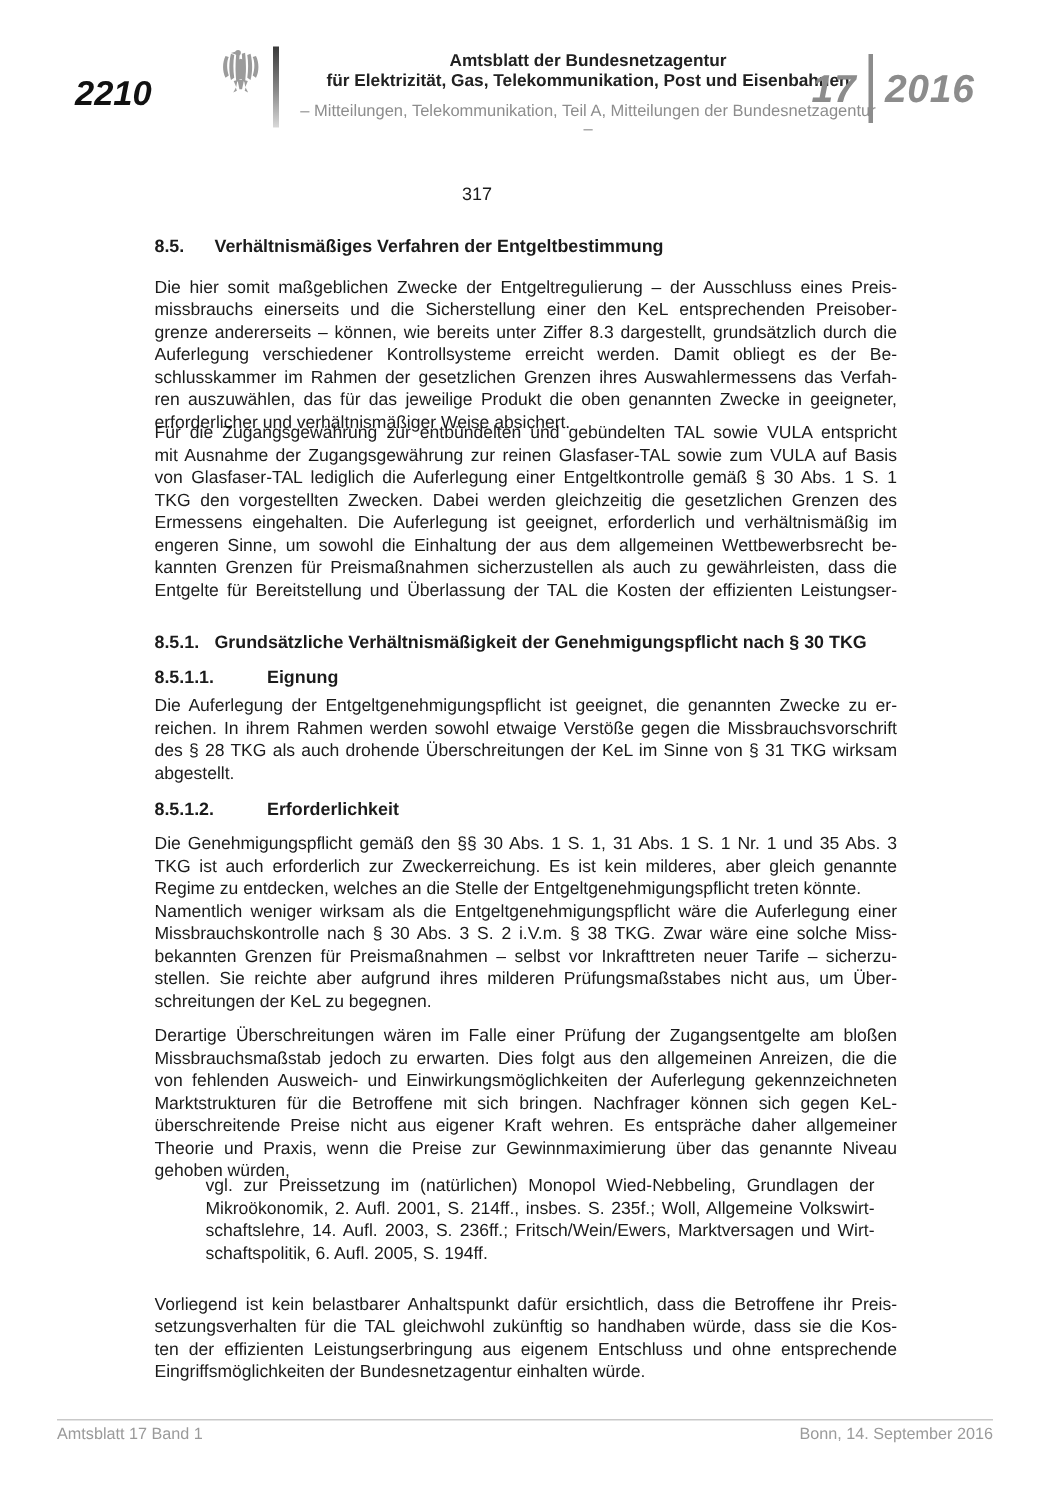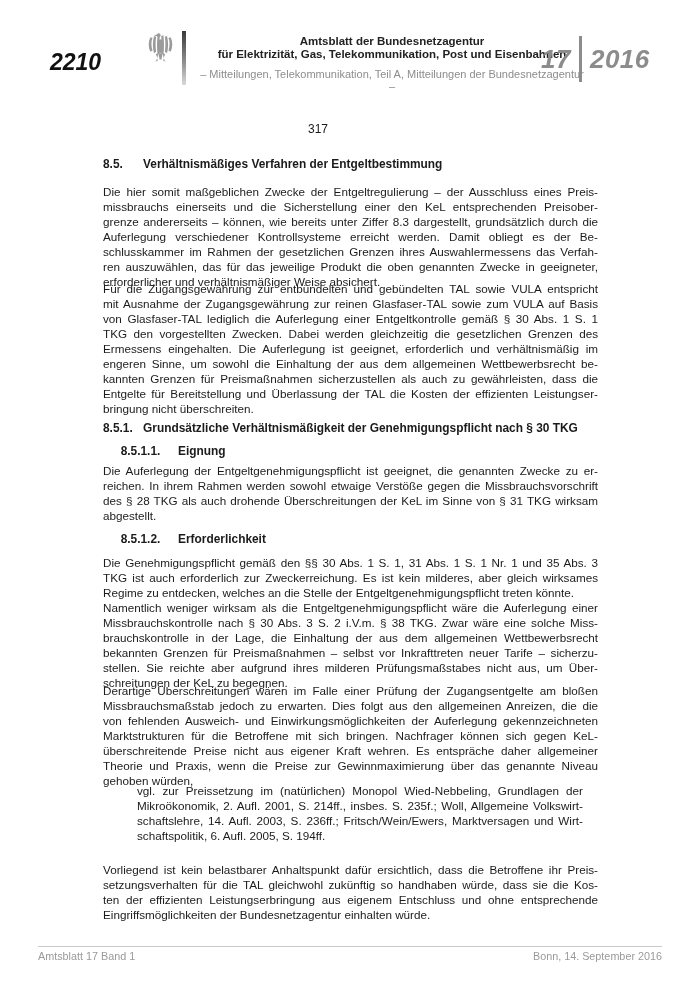--- a/index.html
+++ b/index.html
@@ -18,21 +18,21 @@
   .issue{position:absolute;left:541px;top:36px;display:flex;align-items:center;}
   .issue-num,.issue-year{font-size:26px;font-weight:bold;font-style:italic;color:#8c8c8c;letter-spacing:0.5px;}
   .issue-bar{width:3px;height:46px;background:#8c8c8c;margin:0 8px;}
   
   .pagenum{position:absolute;left:0;top:122px;width:636px;text-align:center;font-size:12px;}
   
   .blk{position:absolute;left:103px;width:495px;font-size:11.7px;line-height:15px;}
   .heading{display:flex;white-space:nowrap;font-weight:bold;font-size:11.9px;}
   .h-num{flex:0 0 auto;}
   .h85 .h-num,.h851 .h-num{width:40px;}
-  .h8511 .h-num,.h8512 .h-num{width:75px;text-align:center;}
+  .h8511 .h-num,.h8512 .h-num{width:75px;}
   .ln{text-align:justify;text-align-last:justify;height:15px;overflow:hidden;white-space:nowrap;}
   .ln.last{text-align-last:left;}
   .cit{left:137px;width:446px;}
   .closing{text-align:center;}
   
   .footer-rule{position:absolute;left:38px;top:946px;width:624px;height:1px;background:#c9c9c9;}
   .footer-row{position:absolute;left:38px;top:950px;width:624px;display:flex;justify-content:space-between;
     font-size:10.8px;color:#9a9a9a;}
 </style>
 </head>
@@ -93,21 +93,20 @@
     </div>
   <div class="blk" style="top:281px;">
       <div class="ln">Für die Zugangsgewährung zur entbündelten und gebündelten TAL sowie VULA entspricht</div>
       <div class="ln">mit Ausnahme der Zugangsgewährung zur reinen Glasfaser-TAL sowie zum VULA auf Basis</div>
       <div class="ln">von Glasfaser-TAL lediglich die Auferlegung einer Entgeltkontrolle gemäß § 30 Abs. 1 S. 1</div>
       <div class="ln">TKG den vorgestellten Zwecken. Dabei werden gleichzeitig die gesetzlichen Grenzen des</div>
       <div class="ln">Ermessens eingehalten. Die Auferlegung ist geeignet, erforderlich und verhältnismäßig im</div>
       <div class="ln">engeren Sinne, um sowohl die Einhaltung der aus dem allgemeinen Wettbewerbsrecht be-</div>
       <div class="ln">kannten Grenzen für Preismaßnahmen sicherzustellen als auch zu gewährleisten, dass die</div>
       <div class="ln">Entgelte für Bereitstellung und Überlassung der TAL die Kosten der effizienten Leistungser-</div>
-      <div class="ln last">bringung nicht überschreiten.</div>
     </div>
 
   <div class="blk heading h851" style="top:421px;">
     <span class="h-num">8.5.1.</span>
     <span>Grundsätzliche Verhältnismäßigkeit der Genehmigungspflicht nach § 30 TKG</span>
   </div>
 
   <div class="blk heading h8511" style="top:444px;">
     <span class="h-num">8.5.1.1.</span>
     <span>Eignung</span>
@@ -120,27 +119,26 @@
       <div class="ln last">abgestellt.</div>
     </div>
 
   <div class="blk heading h8512" style="top:532px;">
     <span class="h-num">8.5.1.2.</span>
     <span>Erforderlichkeit</span>
   </div>
 
   <div class="blk" style="top:555px;">
       <div class="ln">Die Genehmigungspflicht gemäß den §§ 30 Abs. 1 S. 1, 31 Abs. 1 S. 1 Nr. 1 und 35 Abs. 3</div>
-      <div class="ln">TKG ist auch erforderlich zur Zweckerreichung. Es ist kein milderes, aber gleich wirksames</div>
+      <div class="ln">TKG ist auch erforderlich zur Zweckerreichung. Es ist kein milderes, aber gleich genannte</div>
       <div class="ln last">Regime zu entdecken, welches an die Stelle der Entgeltgenehmigungspflicht treten könnte.</div>
     </div>
   <div class="blk" style="top:600px;">
       <div class="ln">Namentlich weniger wirksam als die Entgeltgenehmigungspflicht wäre die Auferlegung einer</div>
       <div class="ln">Missbrauchskontrolle nach § 30 Abs. 3 S. 2 i.V.m. § 38 TKG. Zwar wäre eine solche Miss-</div>
-      <div class="ln">brauchskontrolle in der Lage, die Einhaltung der aus dem allgemeinen Wettbewerbsrecht</div>
       <div class="ln">bekannten Grenzen für Preismaßnahmen – selbst vor Inkrafttreten neuer Tarife – sicherzu-</div>
       <div class="ln">stellen. Sie reichte aber aufgrund ihres milderen Prüfungsmaßstabes nicht aus, um Über-</div>
       <div class="ln last">schreitungen der KeL zu begegnen.</div>
     </div>
   <div class="blk" style="top:683px;">
       <div class="ln">Derartige Überschreitungen wären im Falle einer Prüfung der Zugangsentgelte am bloßen</div>
       <div class="ln">Missbrauchsmaßstab jedoch zu erwarten. Dies folgt aus den allgemeinen Anreizen, die die</div>
       <div class="ln">von fehlenden Ausweich- und Einwirkungsmöglichkeiten der Auferlegung gekennzeichneten</div>
       <div class="ln">Marktstrukturen für die Betroffene mit sich bringen. Nachfrager können sich gegen KeL-</div>
       <div class="ln">überschreitende Preise nicht aus eigener Kraft wehren. Es entspräche daher allgemeiner</div>

